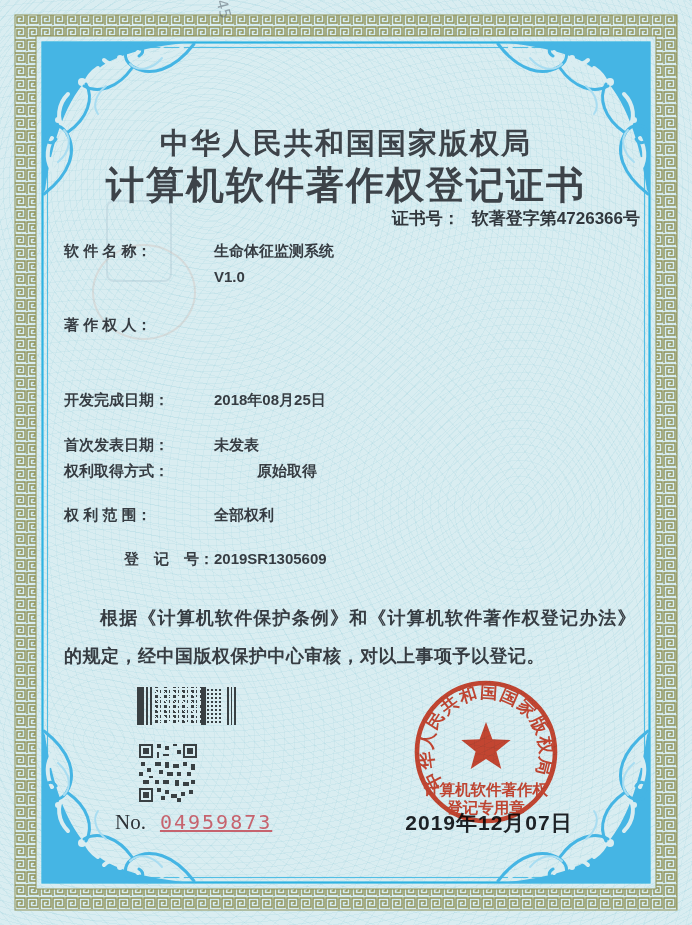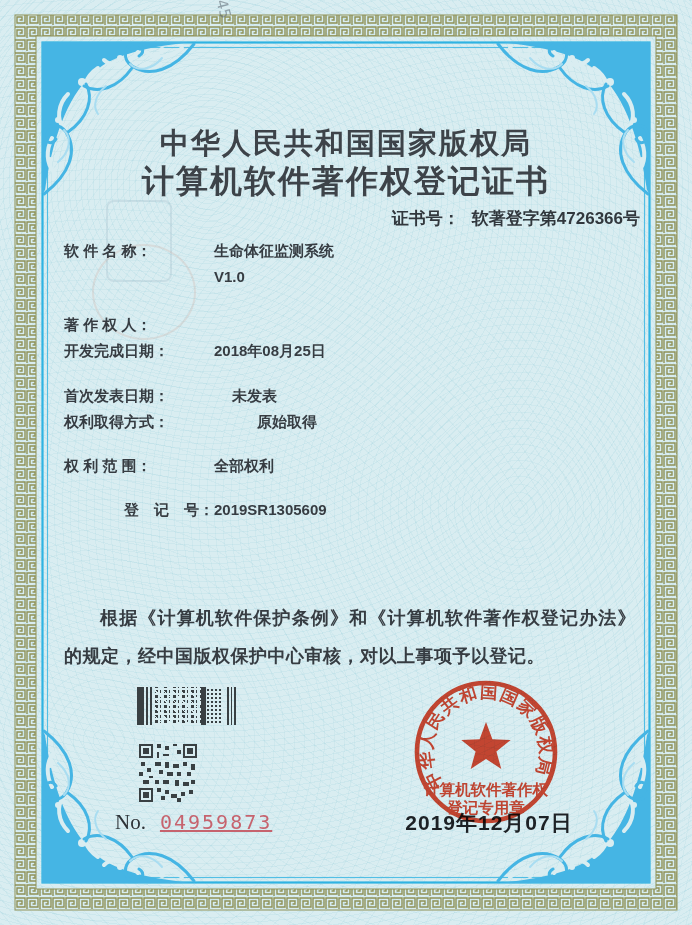--- a/index.html
+++ b/index.html
@@ -10,30 +10,30 @@
       repeating-radial-gradient(circle at 30% 20%, rgba(125,195,210,.13) 0 1px, rgba(0,0,0,0) 1px 6px),
       repeating-radial-gradient(circle at 75% 55%, rgba(125,195,210,.11) 0 1px, rgba(0,0,0,0) 1px 8px),
       repeating-radial-gradient(circle at 15% 80%, rgba(120,190,205,.10) 0 1px, rgba(0,0,0,0) 1px 10px);
     font-family:"Liberation Sans", sans-serif;
     color:#363c42;
   }
   .frame{position:absolute;left:0;top:0;}
   .title1{position:absolute;left:0;right:0;top:124px;text-align:center;
     font-family:"Liberation Serif", serif;font-weight:700;font-size:29px;letter-spacing:2px;color:#3d4349;}
   .title2{position:absolute;left:0;right:0;top:160px;text-align:center;
-    font-family:"Liberation Serif", serif;font-weight:700;font-size:32px;letter-spacing:2px;color:#3d4349;}
+    font-family:"Liberation Serif", serif;font-weight:700;font-size:38px;letter-spacing:2px;color:#3d4349;}
   .certno{position:absolute;top:207px;right:52px;font-size:17px;font-weight:700;color:#31373d;}
   .certno .v{margin-left:12px;margin-top:36px;}
   .fields{position:absolute;left:64px;top:238px;right:50px;}
   .row{display:flex;align-items:flex-start;font-size:15px;font-weight:700;line-height:26px;}
   .row .lbl{flex:none;width:150px;white-space:pre;}
   .row .val{white-space:pre-line;}
   .row:nth-child(2){margin-top:22px;justify-content:space-between;}
-  .row:nth-child(3){}
-  .row:nth-child(4){margin-top:19px;gap:18px;}
+  .row:nth-child(3){margin-top:49px;}
+  .row:nth-child(4){margin-top:19px;}
   .row:nth-child(5){gap:43px;}
   .row:nth-child(6){margin-top:18px;}
   .row:nth-child(7){margin-top:18px;text-align:right;}
   .statement{position:absolute;left:64px;right:56px;top:599px;font-size:18px;font-weight:700;
     line-height:38px;text-indent:2em;color:#363c42;letter-spacing:.5px;text-align:justify;}
   .barcode{position:absolute;left:137px;top:687px;width:100px;height:38px;
     background-repeat:no-repeat;
     background-image:
       repeating-linear-gradient(0deg,#d9edf1 0 2px, rgba(0,0,0,0) 2px 5px),
       repeating-linear-gradient(45deg,#d9edf1 0 1px, rgba(0,0,0,0) 1px 6px),

